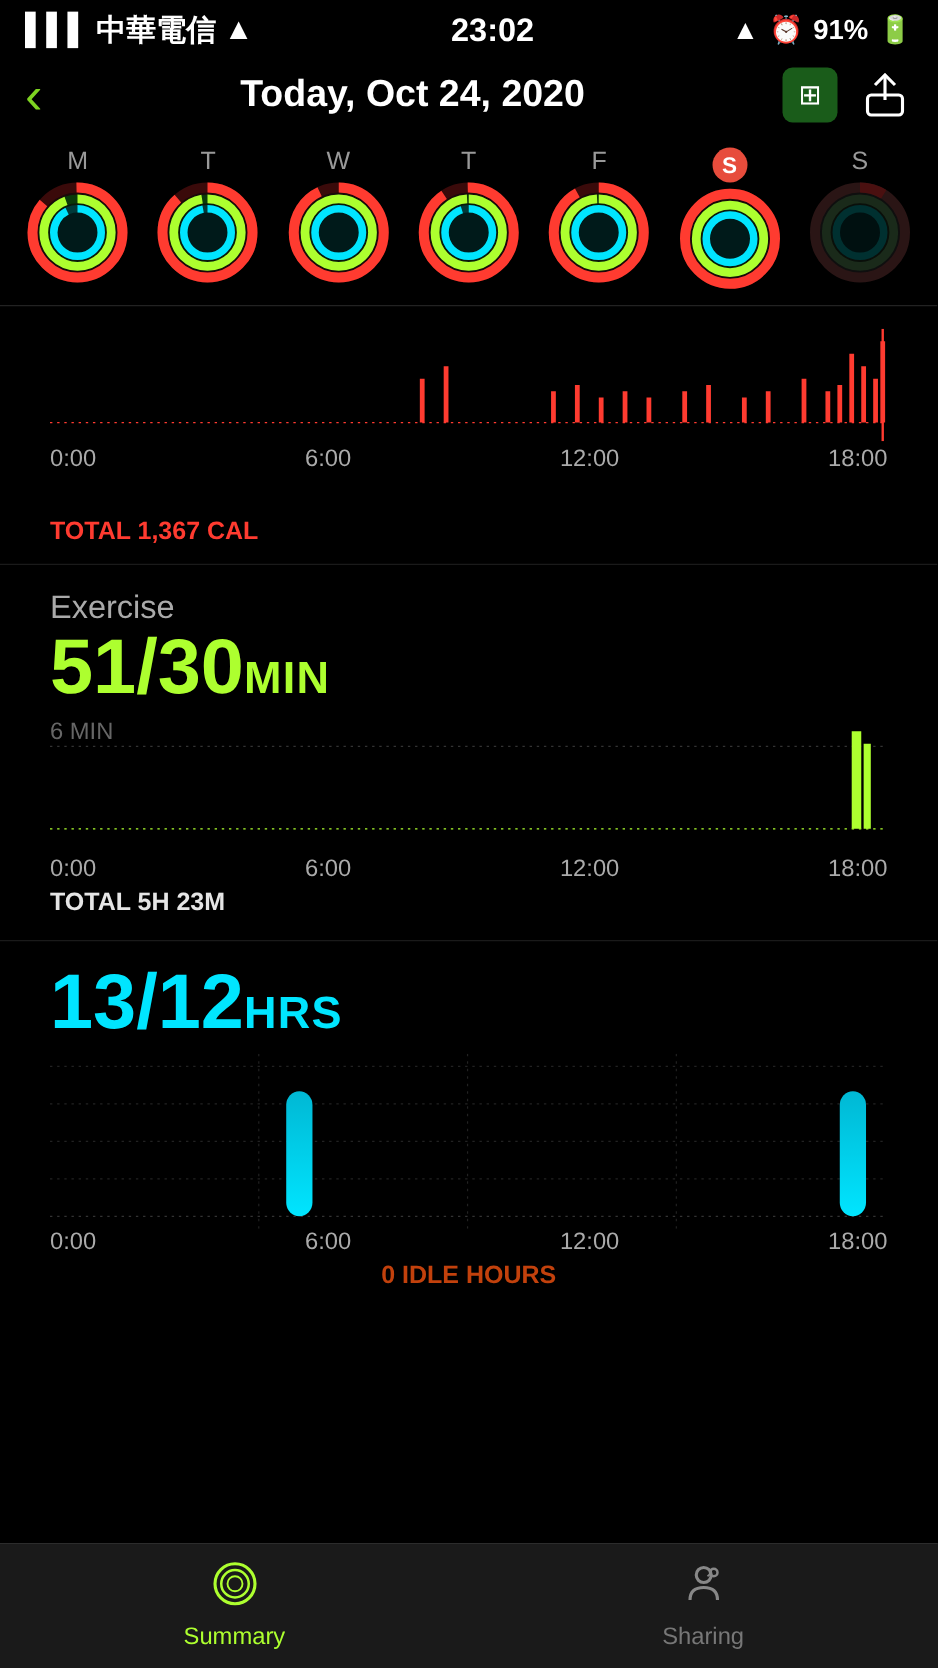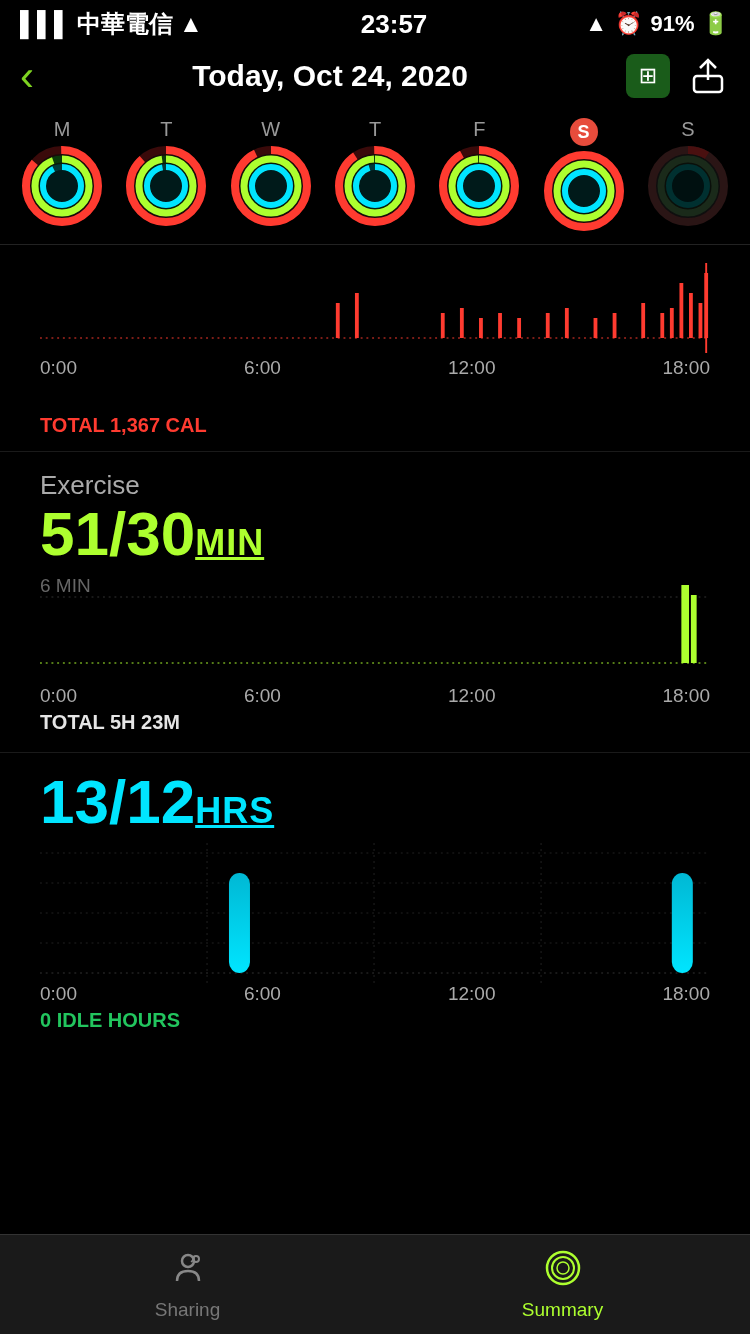--- a/index.html
+++ b/index.html
@@ -68,38 +68,38 @@
       font-size: 18px; font-weight: 700; color: #fff;
     }
 
     
     .section {
       padding: 18px 40px 10px;
       border-bottom: 1px solid #1a1a1a;
     }
     .section-title { font-size: 26px; color: #aaa; margin-bottom: 2px; }
     .section-value { font-size: 62px; font-weight: 700; line-height: 1; }
-    .section-value .unit { font-size: 36px; font-weight: 700; letter-spacing: 1px; text-decoration: underline; }
+    .section-value .unit { font-size: 36px; font-weight: 700; letter-spacing: 1px; }
     .exercise-value { color: #adff2f; }
     .stand-value { color: #00e5ff; }
     .time-labels {
       display: flex;
       justify-content: space-between;
       font-size: 19px;
       color: #aaa;
       padding: 0 0 4px;
     }
     .total-label {
       font-size: 20px;
       font-weight: 700;
       margin-bottom: 8px;
     }
     .total-label.move-color { color: #ff3b30; margin-top: 31px; }
     .total-label.exercise-color { color: #e5e5e5; }
-    .total-label.stand-color { color: #22c55e; }
+    .total-label.stand-color { color: #c2410c; text-align: center; }
 
     
     .bottom-nav {
       position: fixed;
       bottom: 0;
       width: 750px;
       background: #1a1a1a;
       border-top: 1px solid #333;
       display: flex;
       height: 100px;
@@ -122,21 +122,21 @@
   </style>
 </head>
 <body>
 
 <div class="status-bar">
   <div class="status-left">
     <span>▌▌▌</span>
     <span>中華電信</span>
     <span>▲</span>
   </div>
-  <div class="status-center">23:57</div>
+  <div class="status-center">23:02</div>
   <div class="status-right">
     <span>▲</span>
     <span>⏰</span>
     <span>91%</span>
     <span>🔋</span>
   </div>
 </div>
 
 <div class="header">
   <button class="back-btn" style="background:none;border:none;color:#7ED321;font-size:42px;cursor:pointer;">‹</button>
@@ -341,34 +341,34 @@
   <div class="time-labels">
     <span>0:00</span>
     <span>6:00</span>
     <span>12:00</span>
     <span>18:00</span>
   </div>
   <div class="total-label stand-color">0 IDLE HOURS</div>
 </div>
 
 <div class="bottom-nav">
+  <div class="nav-item active">
+    <div class="nav-icon">
+      <svg width="38" height="38" viewBox="0 0 38 38">
+        <circle cx="19" cy="19" r="16" fill="none" stroke="#adff2f" stroke-width="2.5"></circle>
+        <circle cx="19" cy="19" r="11" fill="none" stroke="#adff2f" stroke-width="2"></circle>
+        <circle cx="19" cy="19" r="6" fill="none" stroke="#adff2f" stroke-width="1.5"></circle>
+      </svg>
+    </div>
+    <span style="color:#adff2f; font-size:19px;">Summary</span>
+  </div>
   <div class="nav-item inactive">
     <div class="nav-icon">
       <svg width="38" height="38" viewBox="0 0 38 38">
         <circle cx="19" cy="12" r="6" fill="none" stroke="#888" stroke-width="2.5"></circle>
         <path d="M8 32 Q8 22 19 22 Q30 22 30 32" fill="none" stroke="#888" stroke-width="2.5"></path>
         <circle cx="27" cy="10" r="3" fill="none" stroke="#888" stroke-width="2"></circle>
         <path d="M22 13 Q25 11 25 8" fill="none" stroke="#888" stroke-width="1.5"></path>
       </svg>
     </div>
     <span style="font-size:19px;">Sharing</span>
   </div>
-  <div class="nav-item active">
-    <div class="nav-icon">
-      <svg width="38" height="38" viewBox="0 0 38 38">
-        <circle cx="19" cy="19" r="16" fill="none" stroke="#adff2f" stroke-width="2.5"></circle>
-        <circle cx="19" cy="19" r="11" fill="none" stroke="#adff2f" stroke-width="2"></circle>
-        <circle cx="19" cy="19" r="6" fill="none" stroke="#adff2f" stroke-width="1.5"></circle>
-      </svg>
-    </div>
-    <span style="color:#adff2f; font-size:19px;">Summary</span>
-  </div>
 </div>
 
 </body></html>

